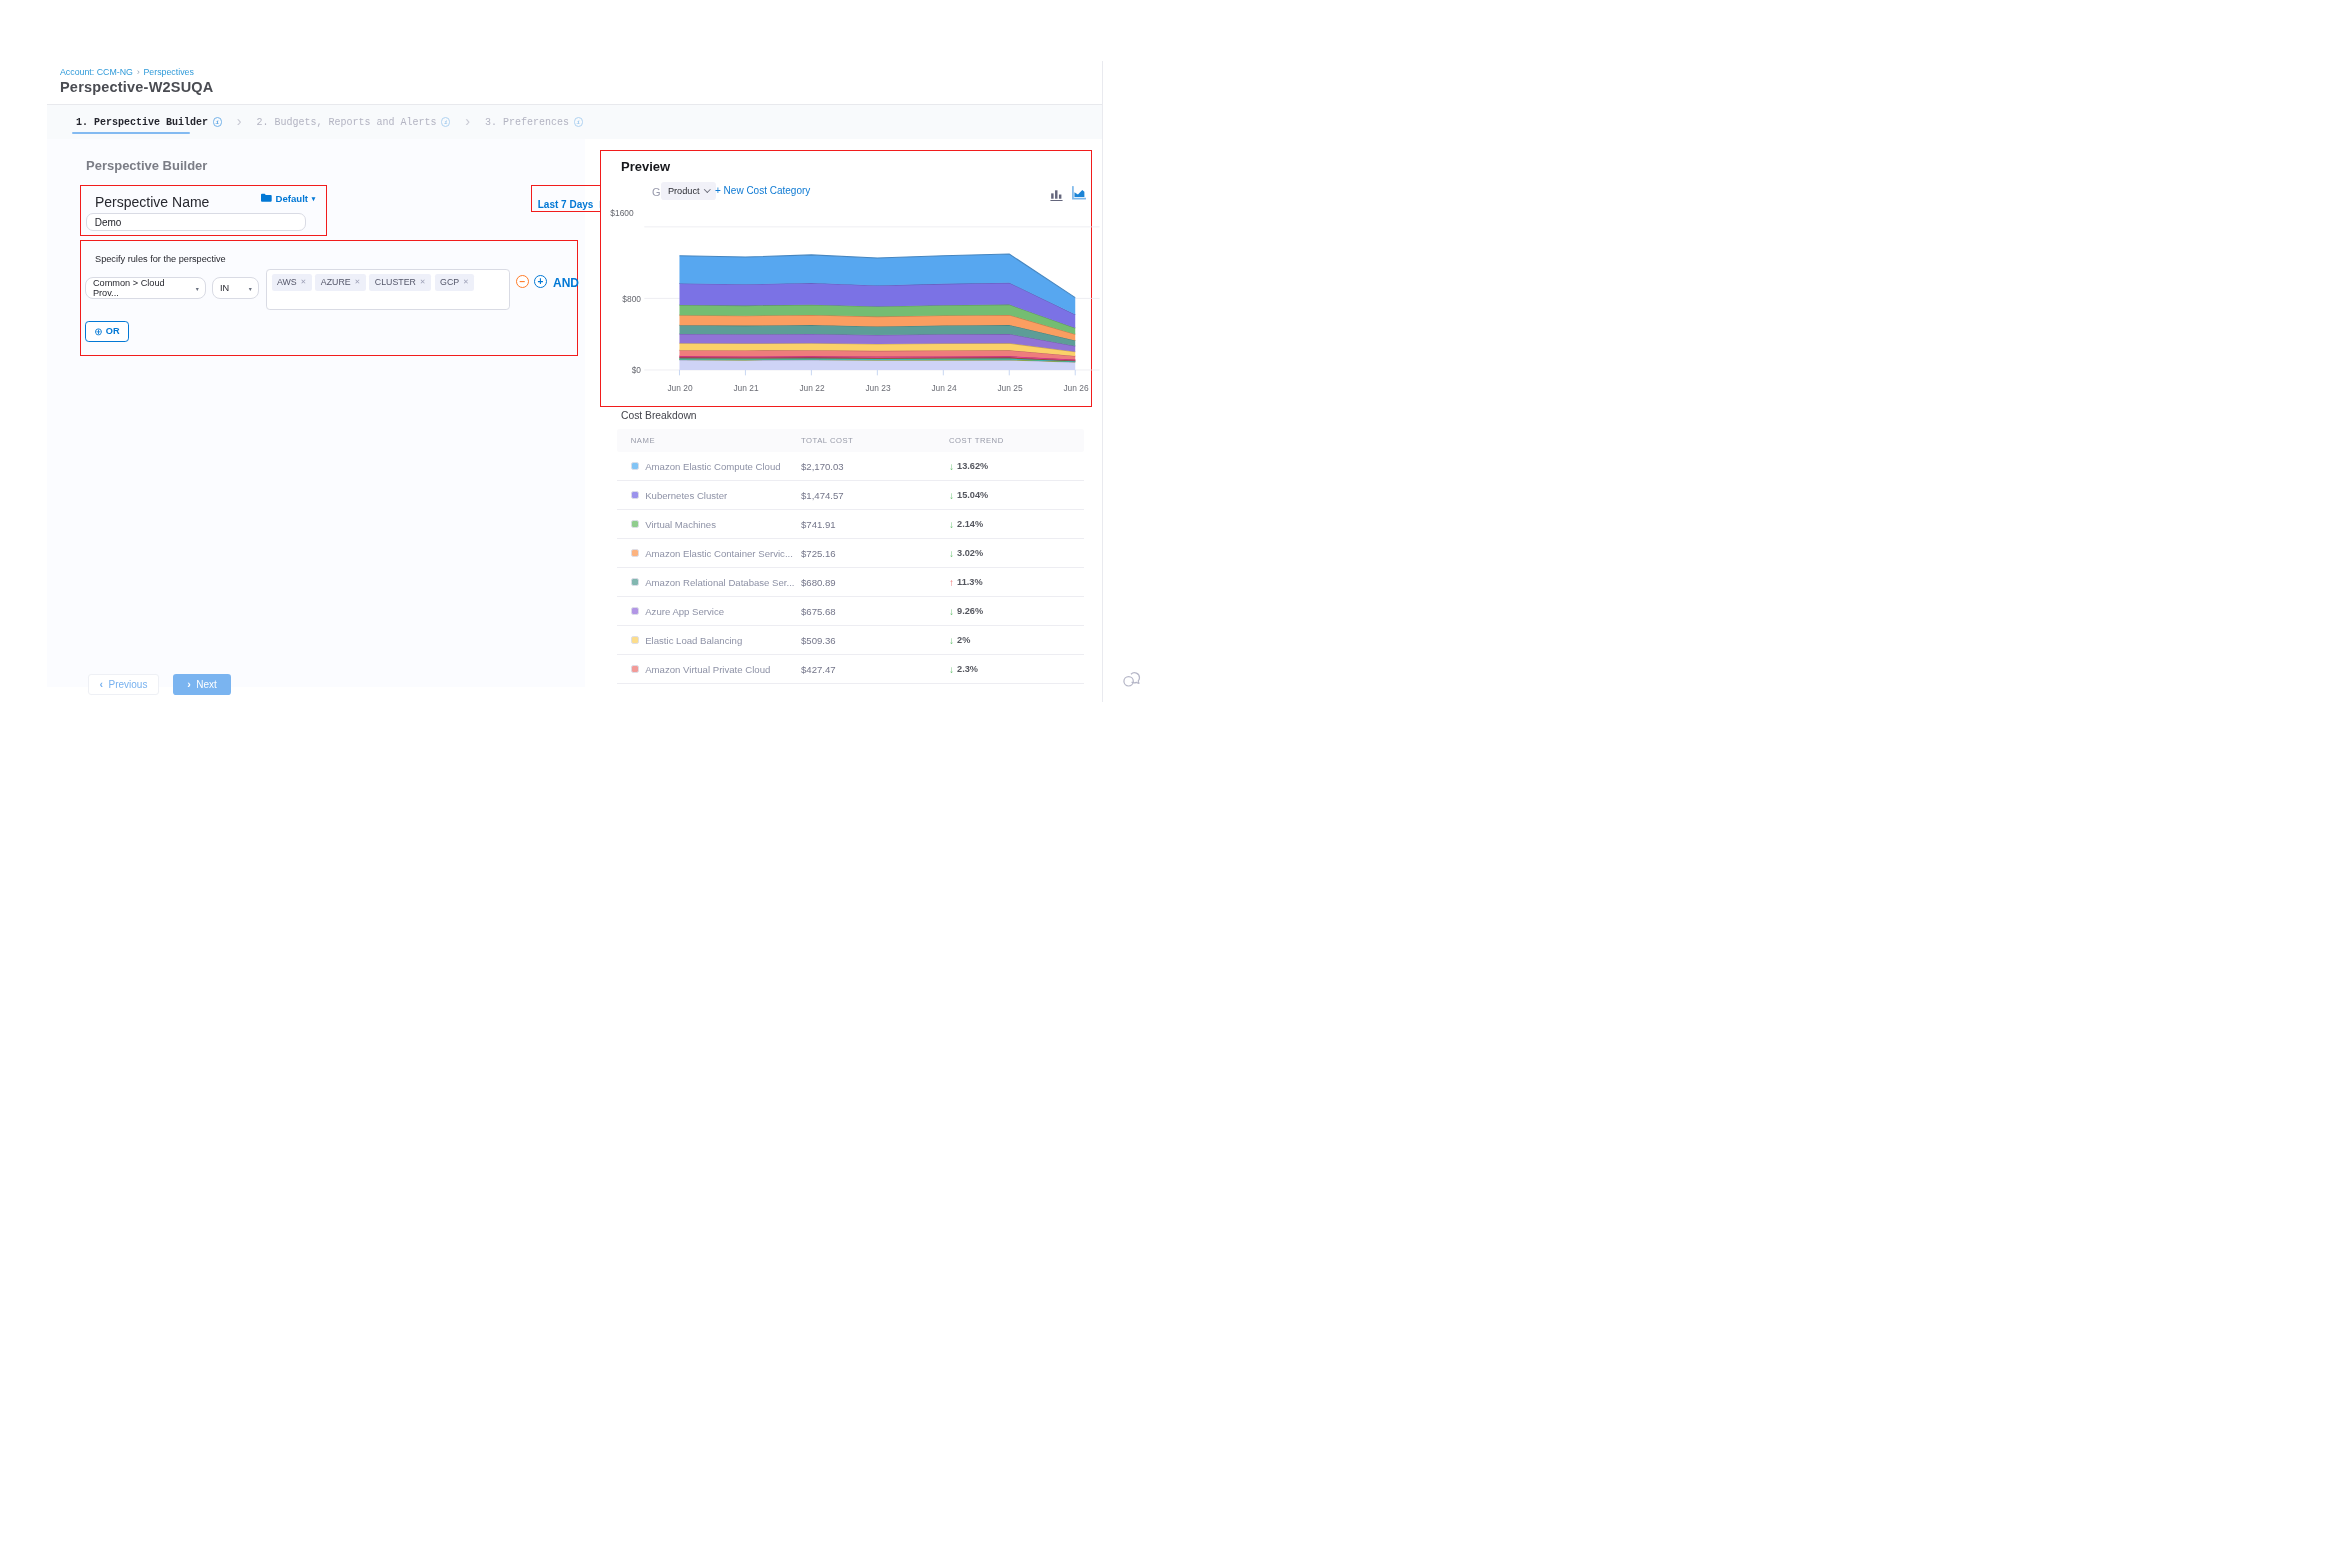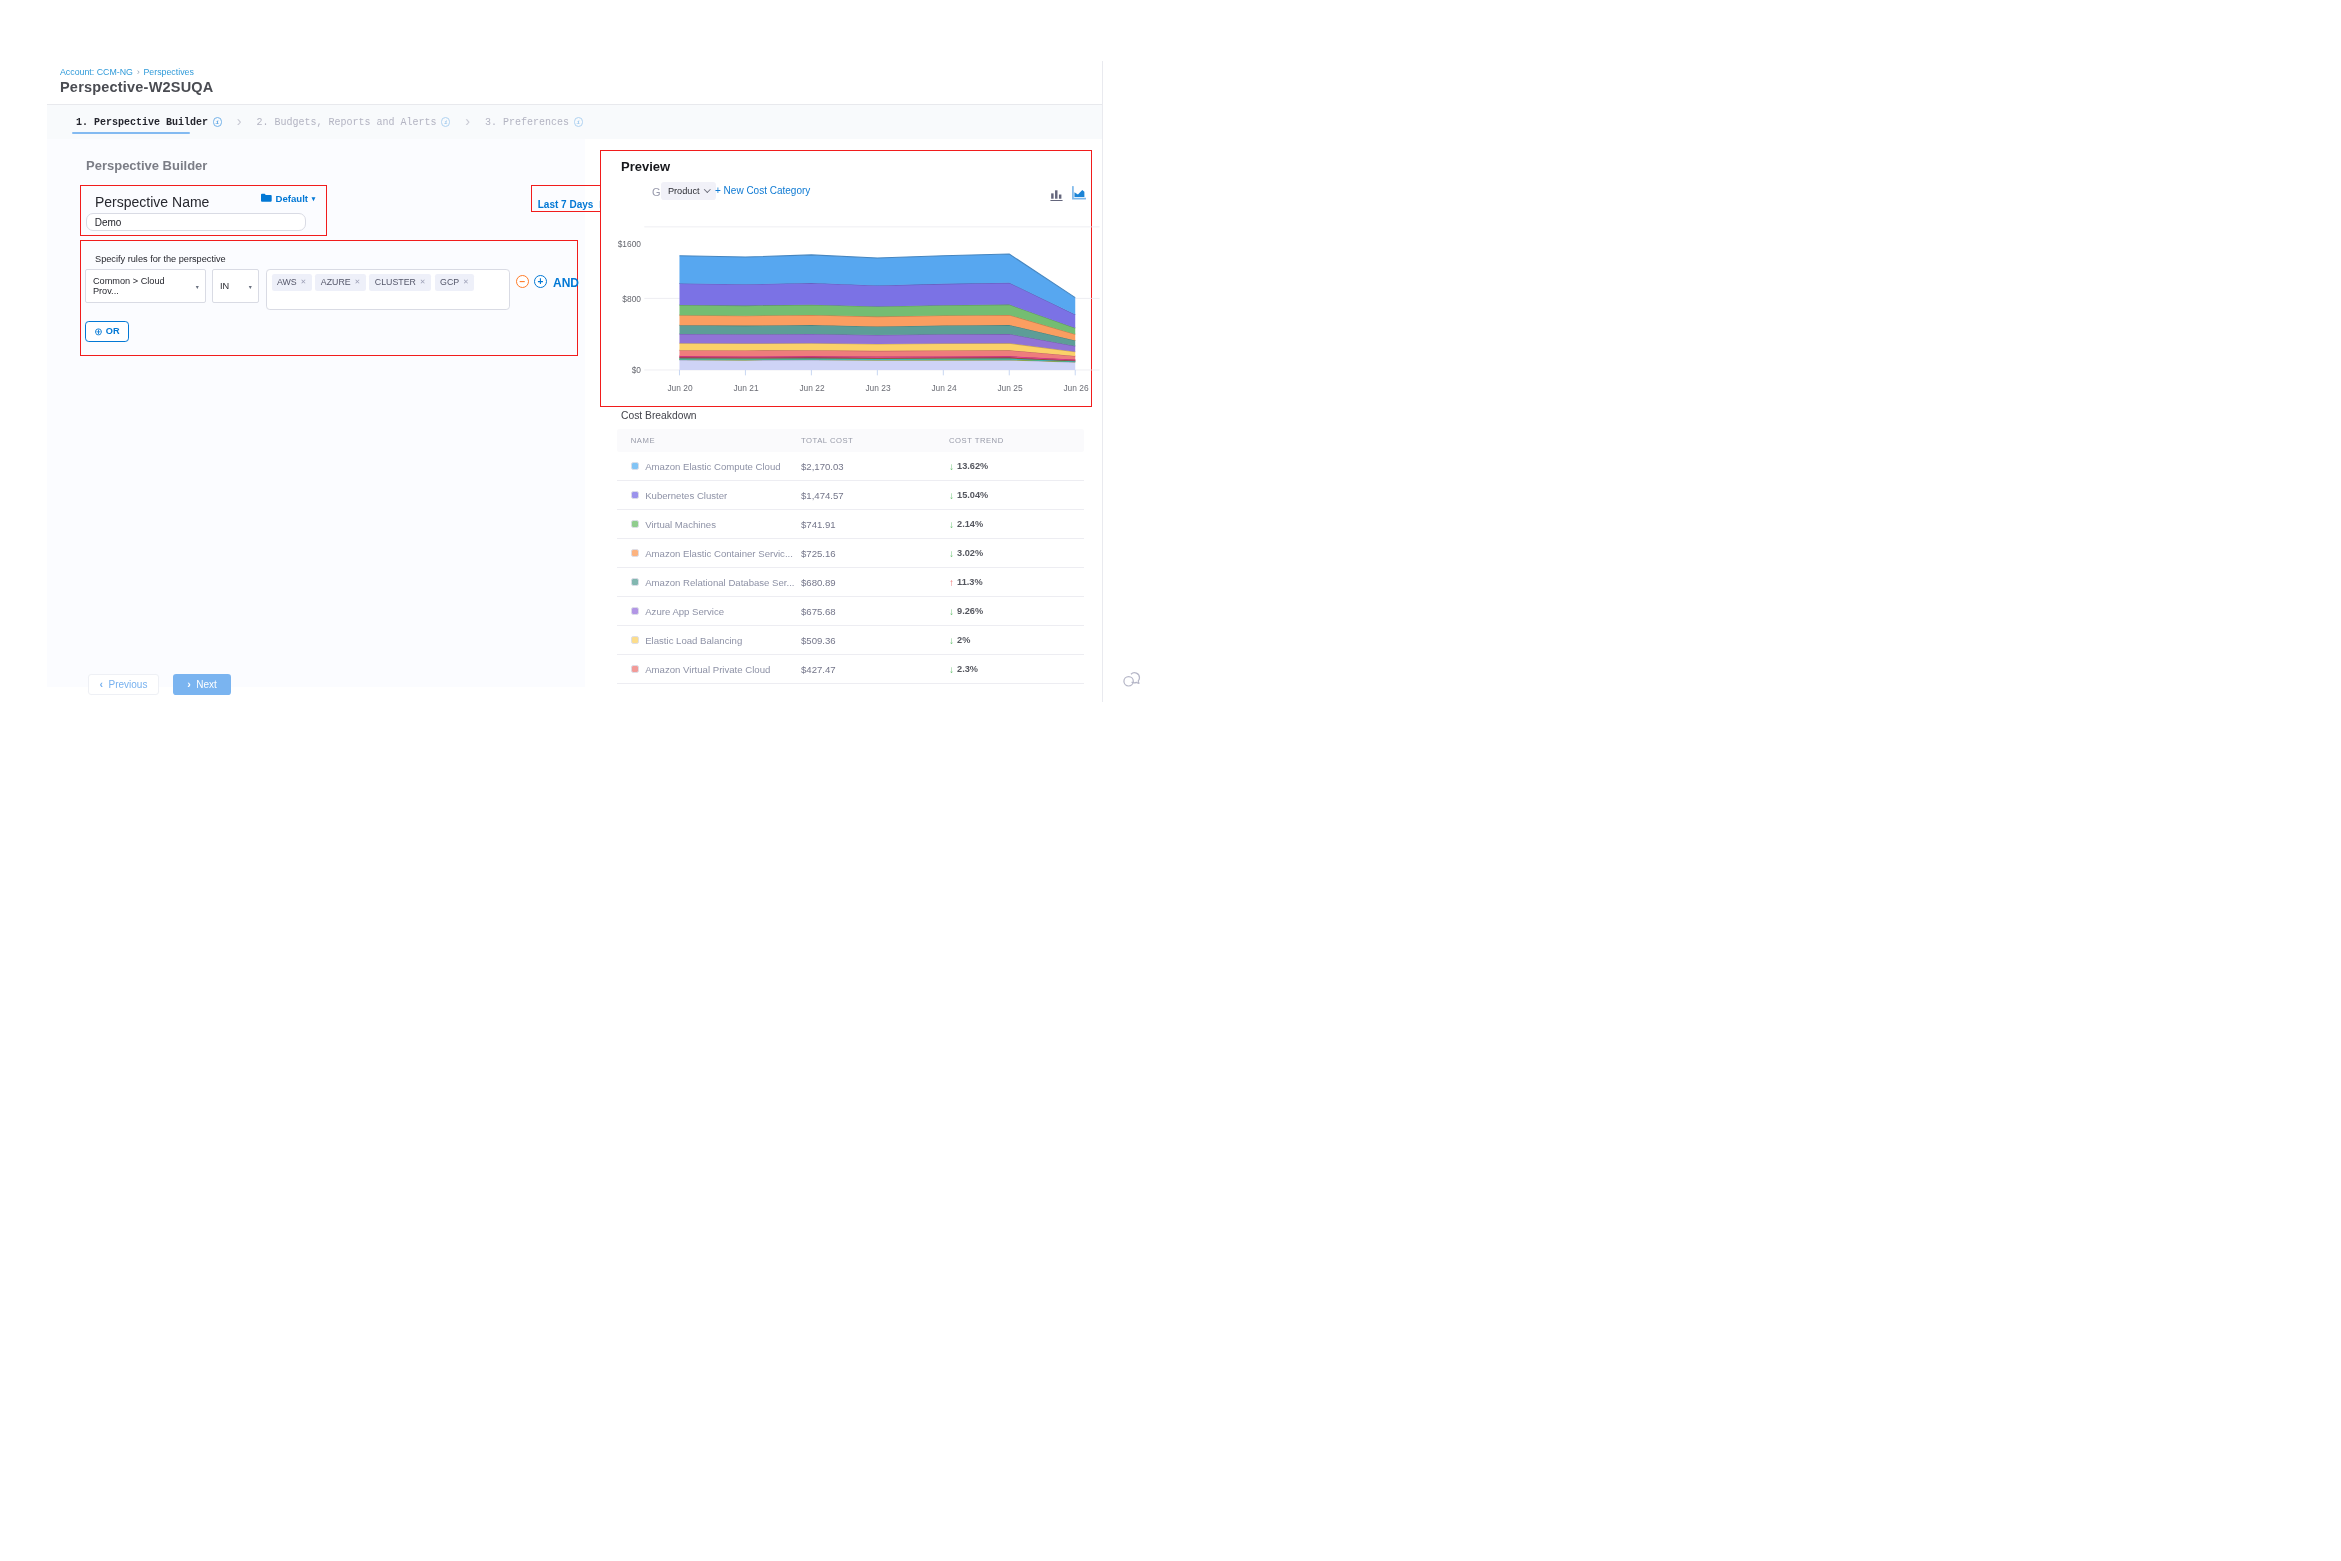--- a/index.html
+++ b/index.html
@@ -36,22 +36,22 @@
   .box-daterange { left:492px; top:185px; width:86px; height:27px; display:flex; align-items:flex-end; justify-content:center;margin-left:39px; }
 
   .name-label { position:absolute; left:95px; top:194px; font-size:14px; color:#27282f; }
   .folder-selector { position:absolute; left:261px; top:193px; display:flex; align-items:center; gap:3.8px;
     color:#0278d5; font-size:9.6px; font-weight:600; cursor:pointer; }
   .folder-selector .caret { font-size:6.9px; }
   .name-input { position:absolute; left:86px; top:213px; width:220px; height:18.4px; border:0.8px solid #d9dbe4; border-radius:7px;
     background:#fff; font-family:"Liberation Sans",sans-serif; font-size:10px; color:#23242b; padding:0 7.7px; outline:none; }
 
   .rules-label { position:absolute; left:95px; top:254px; font-size:9.2px; color:#26272e; }
-  .select-box { position:absolute; height:34px; border:0.8px solid #d9dbe4; border-radius:2px; background:#fff;
-    display:flex; align-items:center; justify-content:space-between; padding:0 6.1px 0 6.9px; font-size:9.2px; color:#27282f; cursor:pointer; }
+  .select-box { position:absolute; height:22px; border:0.8px solid #d9dbe4; border-radius:8px; background:#fff;
+    display:flex; align-items:center; justify-content:space-between; padding:0 6.1px 0 6.9px; font-size:9.2px; color:#27282f; cursor:pointer;margin-top:8px; }
   .select-caret { font-size:6.1px; color:#6b7280; margin-left:4.6px; }
   .field-select { left:85px; top:269px; width:121px; }
   .op-select { left:212px; top:269px; width:47px; }
   .values-box { position:absolute; left:266px; top:269px; width:244px; height:41px; border:0.8px solid #d9dbe4; border-radius:3.8px;
     background:#fff; padding:3.8px 4.6px; display:flex; align-items:flex-start; gap:3.8px; }
   .chip { display:inline-flex; align-items:center; gap:3.8px; background:#eef0f9; border-radius:2.3px; height:17px;
     padding:0 5.4px; font-size:8.8px; color:#545669; }
   .chip .x { color:#9fa2b8; font-size:6.9px; cursor:pointer; }
 
   .circle-btn { position:absolute; width:13px; height:13px; border-radius:50%; display:flex; align-items:center;
@@ -280,21 +280,21 @@
         <polygon points="88,111.031875 174.2,111.85 260.4,110.68124999999999 346.6,113.13562499999999 432.8,111.499375 519,110.564375 605.2,141.185625 605.2,149.366875 519,124.005 432.8,124.82312499999999 346.6,126.225625 260.4,124.121875 174.2,125.05687499999999 88,124.35562499999999" fill="#74bd72"></polygon>
         <polyline points="88,111.031875 174.2,111.85 260.4,110.68124999999999 346.6,113.13562499999999 432.8,111.499375 519,110.564375 605.2,141.185625" fill="none" stroke="rgb(93,151,91)" stroke-width="1.4"></polyline>
         <polygon points="88,82.98187499999999 174.2,84.03375 260.4,82.3975 346.6,85.66999999999999 432.8,83.44937499999999 519,81.92999999999999 605.2,123.654375 605.2,141.185625 519,110.564375 432.8,111.499375 346.6,113.13562499999999 260.4,110.68124999999999 174.2,111.85 88,111.031875" fill="#7b72e5"></polygon>
         <polyline points="88,82.98187499999999 174.2,84.03375 260.4,82.3975 346.6,85.66999999999999 432.8,83.44937499999999 519,81.92999999999999 605.2,123.654375" fill="none" stroke="rgb(98,91,183)" stroke-width="1.4"></polyline>
         <polygon points="88,46.750624999999985 174.2,48.386875 260.4,45.581875 346.6,49.672499999999985 432.8,46.63374999999999 519,44.53 605.2,101.44812499999999 605.2,123.654375 519,81.92999999999999 432.8,83.44937499999999 346.6,85.66999999999999 260.4,82.3975 174.2,84.03375 88,82.98187499999999" fill="#57a7f0"></polygon>
         <polyline points="88,46.750624999999985 174.2,48.386875 260.4,45.581875 346.6,49.672499999999985 432.8,46.63374999999999 519,44.53 605.2,101.44812499999999" fill="none" stroke="rgb(70,134,192)" stroke-width="1.4"></polyline>
       </svg>
     <div id="chart-ylabels">
         <div class="ylabel" style="left: 603px; top: 365px;">$0</div>
         <div class="ylabel" style="left: 603px; top: 294px;">$800</div>
-        <div class="ylabel" style="left: 603px; top: 239px;">$1600</div>
+        <div class="ylabel" style="left: 603px; top: 208px; text-align: center;">$1600</div>
       </div>
     <div id="chart-xlabels">
         <div class="xlabel" style="left: 657px; top: 383px;">Jun 20</div>
         <div class="xlabel" style="left: 723px; top: 383px;">Jun 21</div>
         <div class="xlabel" style="left: 789px; top: 383px;">Jun 22</div>
         <div class="xlabel" style="left: 855px; top: 383px;">Jun 23</div>
         <div class="xlabel" style="left: 921px; top: 383px;">Jun 24</div>
         <div class="xlabel" style="left: 987px; top: 383px;">Jun 25</div>
         <div class="xlabel" style="left: 1053px; top: 383px;">Jun 26</div>
       </div>

